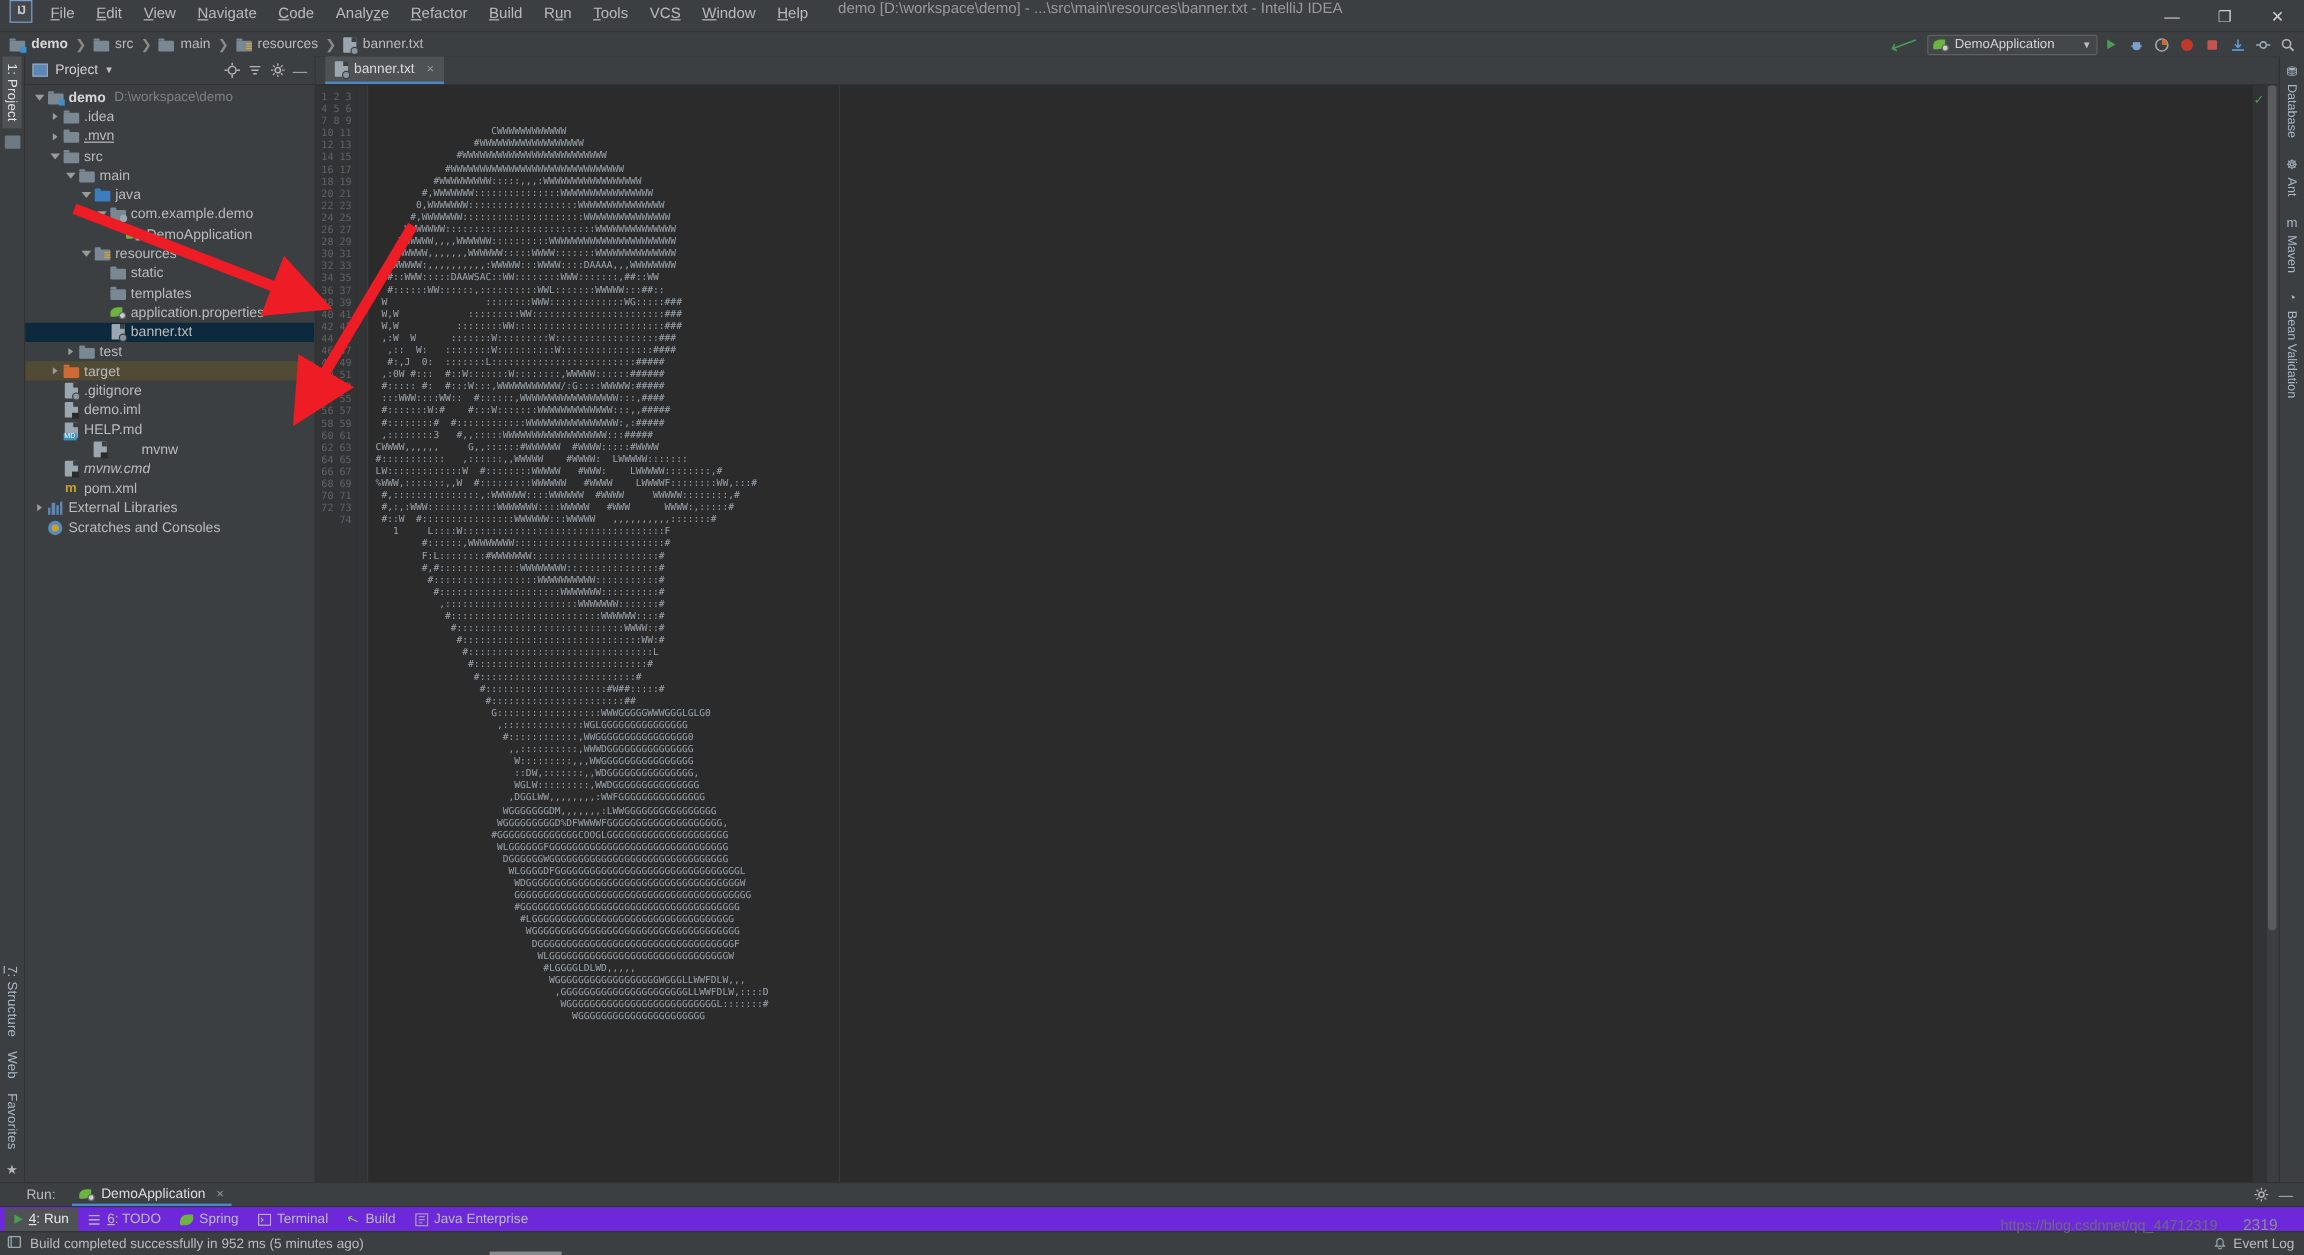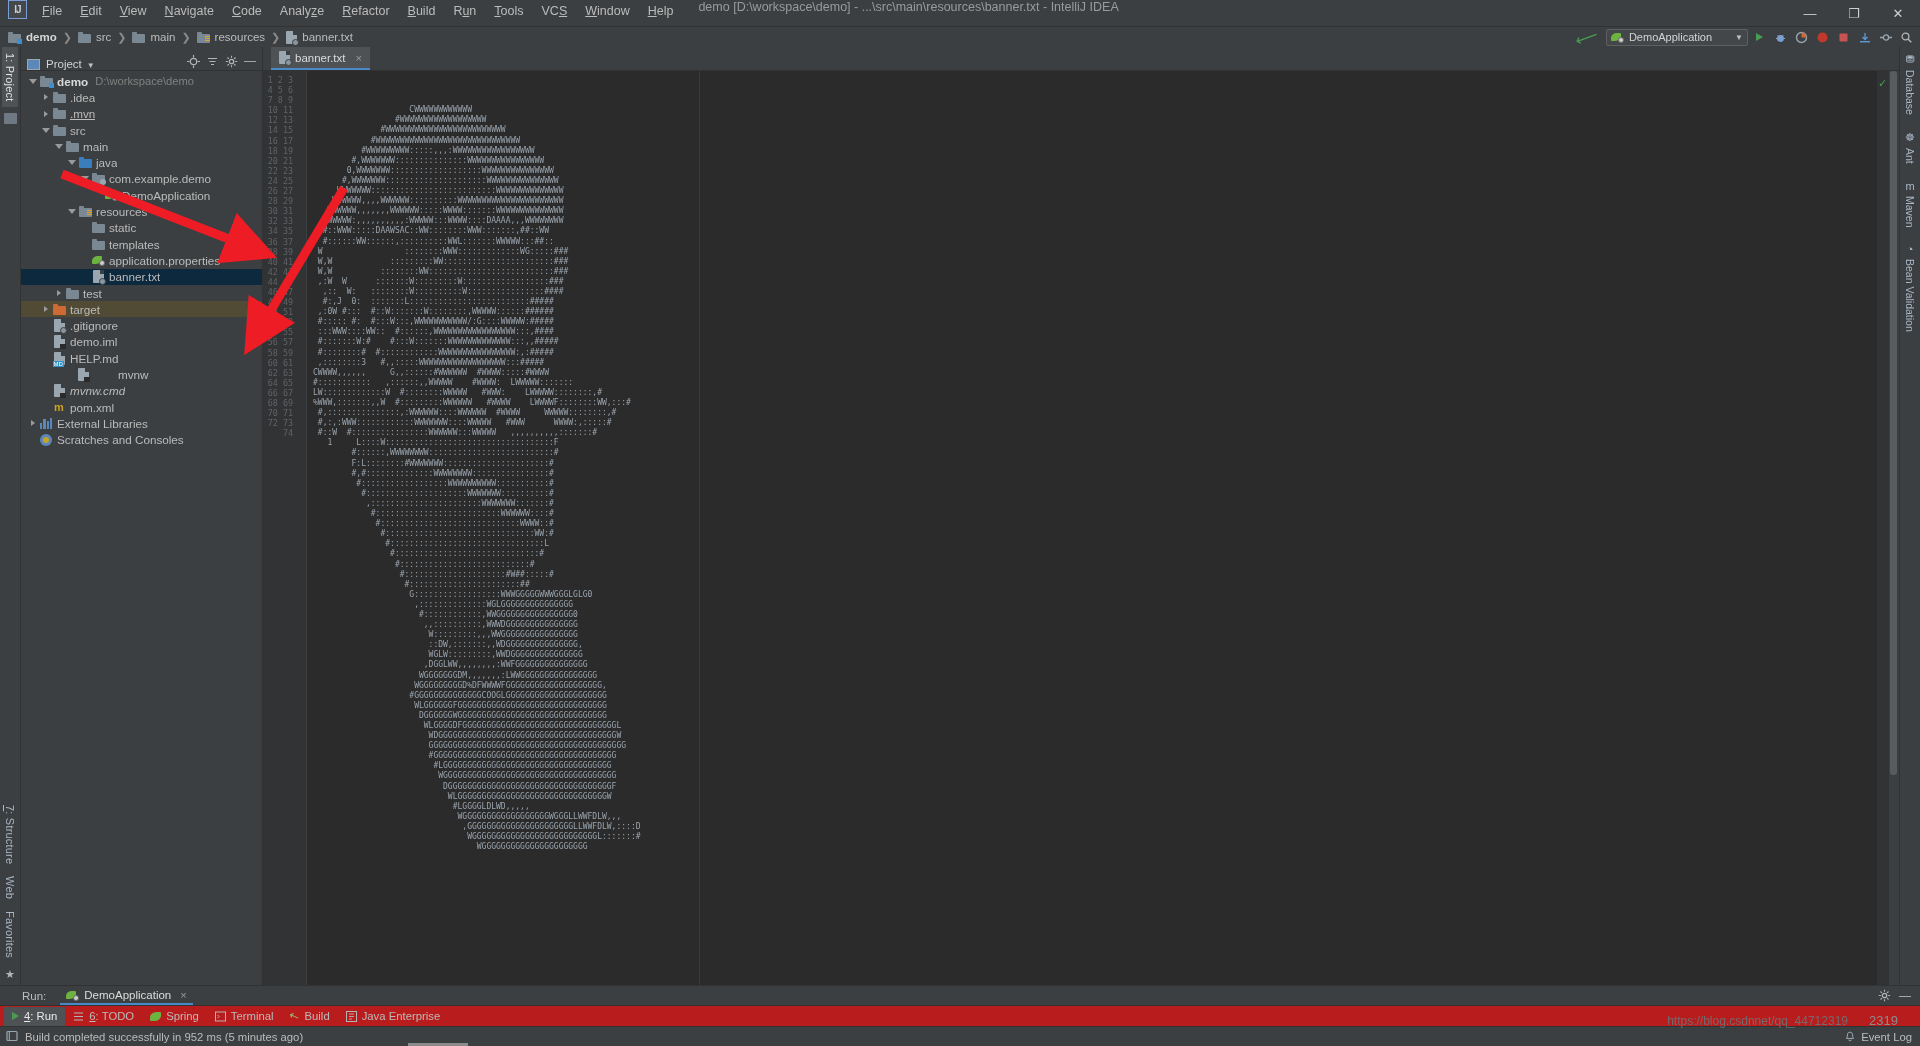--- a/index.html
+++ b/index.html
@@ -75,21 +75,21 @@
   .rail-tab u { text-decoration:underline; }
   .rail-icon { width:13px; height:11px; margin:6px 0; opacity:.8; }
   .rail-bottom { margin-top:auto; display:flex; flex-direction:column; align-items:center; }
 
   
   .project-panel {
     width:242px; background:#3c3f41; display:flex; flex-direction:column;
     border-right:1px solid #323232; flex:0 0 242px; min-height:0;
   }
   .panel-head {
-    height:24px; display:flex; align-items:flex-end; padding:0 3px 0 6px;
+    height:24px; display:flex; align-items:center; padding:0 3px 0 6px;
     background:#3c3f41; border-bottom:1px solid #323232; flex:0 0 24px;
   }
   .panel-head-icon { width:13px; height:11px; border:1px solid #9aa7b0; background:#5b88b9; margin-right:6px;}
   .panel-title { font-size:11.5px; color:#d0d0d0; }
   .caret { color:#c0c0c0; font-size:8px; margin-left:5px; }
   .panel-head-right { margin-left:auto; display:flex; align-items:center; gap:1px; }
   .hicon { width:18px; height:18px; display:flex; align-items:center; justify-content:center; color:#b4b4b4; font-size:12px; }
 
   .tree { flex:1 1 auto; overflow:hidden; padding-top:2px; background:#3c3f41; position:relative; }
   .row {
@@ -186,21 +186,21 @@
     border-top:1px solid #323232; padding-left:22px;
   }
   .run-label { font-size:11.5px; color:#bbbbbb; margin-right:14px; }
   .run-tab {
     display:flex; align-items:center; gap:5px; font-size:11.5px; color:#dcdcdc;
     height:19px; padding:0 6px; border-bottom:2px solid #4a88c7;
   }
   .run-head-right { margin-left:auto; display:flex; align-items:center; gap:3px; padding-right:6px; }
 
   .strip {
-    height:21px; background:#b91c1c; display:flex; align-items:center; flex:0 0 21px;
+    height:21px; background:#6d28d9; display:flex; align-items:center; flex:0 0 21px;
     border-top:1px solid #323232; padding-left:4px;
   }
   .sbtn {
     display:flex; align-items:center; gap:5px; font-size:11.3px; color:#bbbbbb;
     height:19px; padding:0 8px;
   }
   .sbtn.active { background:#4e5254; color:#e8e8e8; }
   .sbtn u { text-decoration:underline; }
 
   .statusbar {

